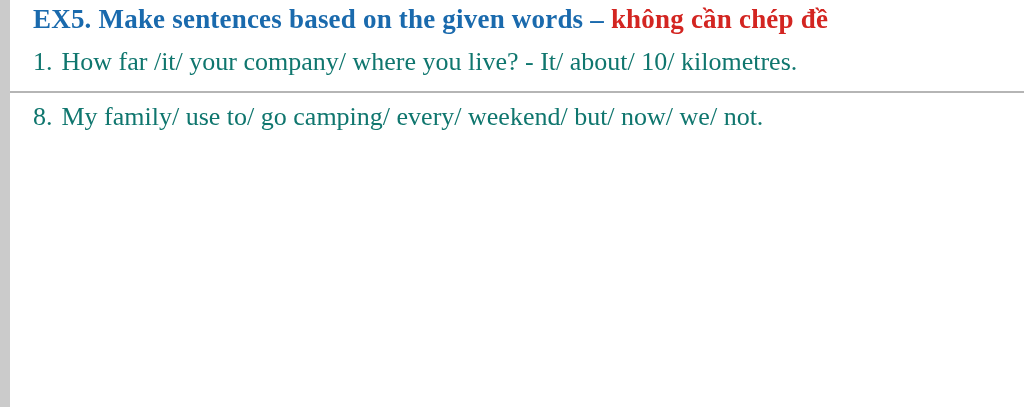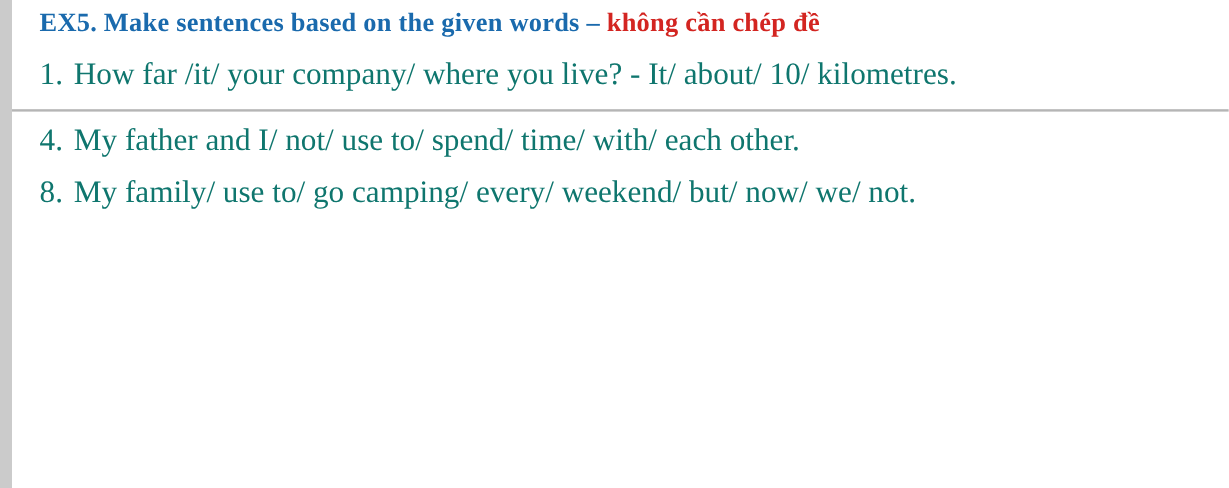--- a/index.html
+++ b/index.html
@@ -18,21 +18,21 @@
   }
 
   .content {
     position: absolute; left: 0; top: 0;
     width: 1024px; height: 407px;
     padding: 2px 0 0 33px;
   }
 
   .ex-header {
     height: 38px; line-height: 34px;
-    font-size: 22px; font-weight: bold;
+    font-size: 27px; font-weight: bold;
     letter-spacing: 0.2px;
     white-space: nowrap;
   }
   .ex-header .blue { color: #1a6aad; }
   .ex-header .red  { color: #d32521; }
 
   .line {
     height: 43px; line-height: 43px;
     font-size: 26px; color: #0f766e;
     white-space: nowrap;
@@ -61,23 +61,20 @@
     </div>
 
     <div class="line">
       <span class="num">1.</span><span>How far /it/ your company/ where you live? -  It/ about/ 10/ kilometres.</span>
     </div>
 
 
 
     <div class="divider"></div>
 
-    <div class="line">
-      <span class="num">4.</span><span>My father and I/ not/ use to/ spend/ time/ with/ each other.</span>
-    </div>
 
 
 
 
     <div class="line">
       <span class="num">8.</span><span>My family/ use to/ go camping/ every/ weekend/ but/ now/ we/ not.</span>
     </div>
 
   </div>
 </div>

